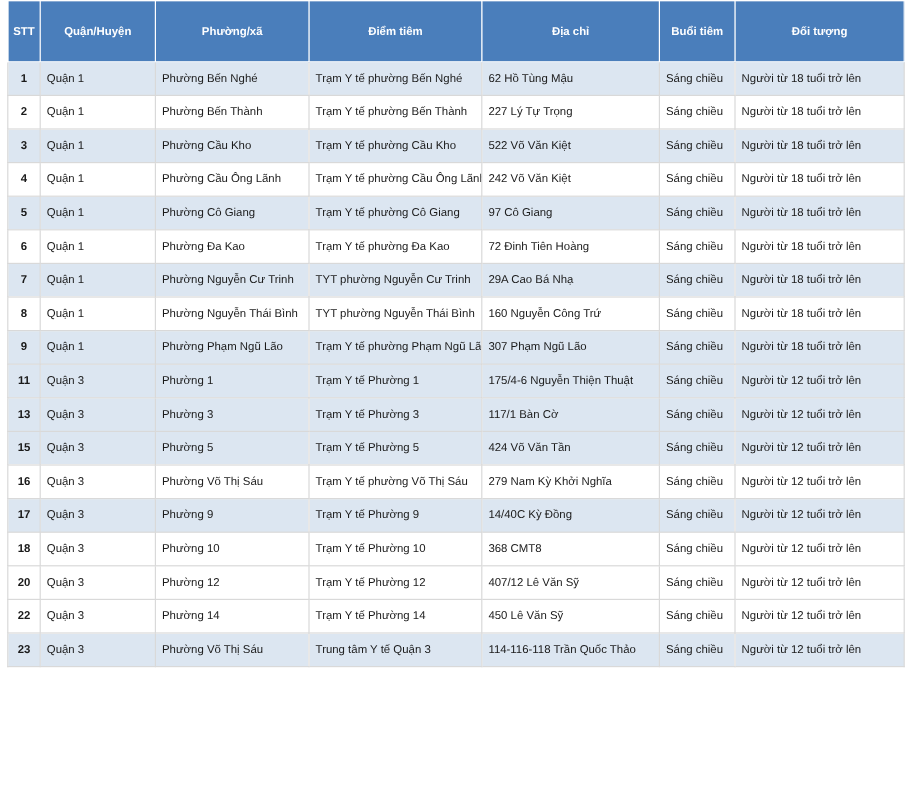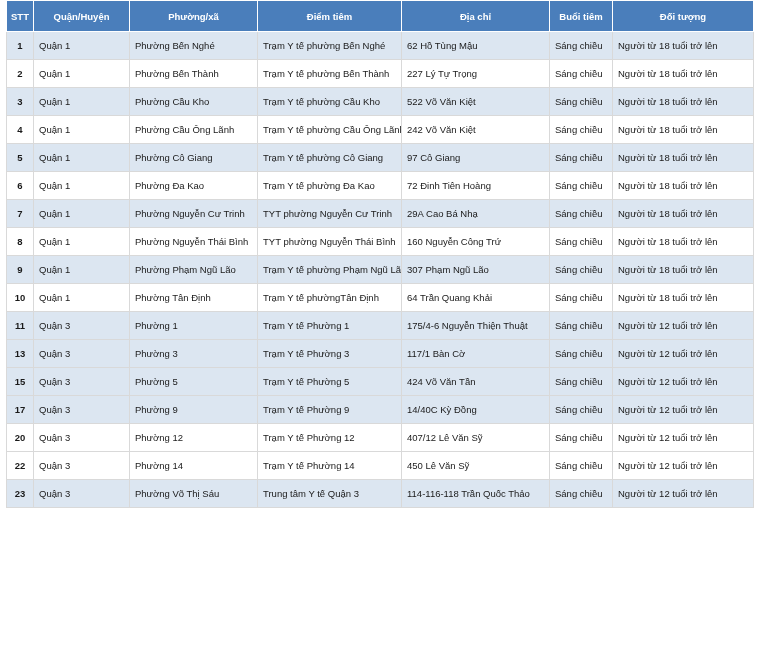--- a/index.html
+++ b/index.html
@@ -26,21 +26,21 @@
     font-size: 9.5px;
     color: #1a1a1a;
   }
   table.vaccine-table thead th {
     background: #4a7ebb;
     color: #ffffff;
     font-weight: bold;
     font-size: 9.5px;
     text-align: center;
     height: 26px;
-    padding: 2px 4px;
+    padding: 12px 4px;
     border: 1px solid #ffffff;
     vertical-align: middle;
   }
   table.vaccine-table tbody td {
     height: 23px;
     padding: 2px 5px;
     border: 1px solid #d9d9d9;
     vertical-align: middle;
     white-space: nowrap;
     overflow: hidden;
@@ -165,29 +165,20 @@
         </tr>
         <tr class="shade">
           <td class="col-stt">9</td>
           <td>Quận 1</td>
           <td>Phường Phạm Ngũ Lão</td>
           <td>Trạm Y tế phường Phạm Ngũ Lão</td>
           <td>307 Phạm Ngũ Lão</td>
           <td>Sáng chiều</td>
           <td>Người từ 18 tuổi trở lên</td>
         </tr>
-        <tr class="plain">
-          <td class="col-stt">10</td>
-          <td>Quận 1</td>
-          <td>Phường Tân Định</td>
-          <td>Trạm Y tế phườngTân Định</td>
-          <td>64 Trần Quang Khải</td>
-          <td>Sáng chiều</td>
-          <td>Người từ 18 tuổi trở lên</td>
-        </tr>
         <tr class="shade">
           <td class="col-stt">11</td>
           <td>Quận 3</td>
           <td>Phường 1</td>
           <td>Trạm Y tế Phường 1</td>
           <td>175/4-6 Nguyễn Thiện Thuật</td>
           <td>Sáng chiều</td>
           <td>Người từ 12 tuổi trở lên</td>
         </tr>
         <tr class="shade">
@@ -201,26 +192,44 @@
         </tr>
         <tr class="shade">
           <td class="col-stt">15</td>
           <td>Quận 3</td>
           <td>Phường 5</td>
           <td>Trạm Y tế Phường 5</td>
           <td>424 Võ Văn Tần</td>
           <td>Sáng chiều</td>
           <td>Người từ 12 tuổi trở lên</td>
         </tr>
+        <tr class="plain">
+          <td class="col-stt">16</td>
+          <td>Quận 3</td>
+          <td>Phường Võ Thị Sáu</td>
+          <td>Trạm Y tế phường Võ Thị Sáu</td>
+          <td>279 Nam Kỳ Khởi Nghĩa</td>
+          <td>Sáng chiều</td>
+          <td>Người từ 12 tuổi trở lên</td>
+        </tr>
         <tr class="shade">
           <td class="col-stt">17</td>
           <td>Quận 3</td>
           <td>Phường 9</td>
           <td>Trạm Y tế Phường 9</td>
           <td>14/40C Kỳ Đồng</td>
+          <td>Sáng chiều</td>
+          <td>Người từ 12 tuổi trở lên</td>
+        </tr>
+        <tr class="plain">
+          <td class="col-stt">18</td>
+          <td>Quận 3</td>
+          <td>Phường 10</td>
+          <td>Trạm Y tế Phường 10</td>
+          <td>368 CMT8</td>
           <td>Sáng chiều</td>
           <td>Người từ 12 tuổi trở lên</td>
         </tr>
         <tr class="plain">
           <td class="col-stt">20</td>
           <td>Quận 3</td>
           <td>Phường 12</td>
           <td>Trạm Y tế Phường 12</td>
           <td>407/12 Lê Văn Sỹ</td>
           <td>Sáng chiều</td>

